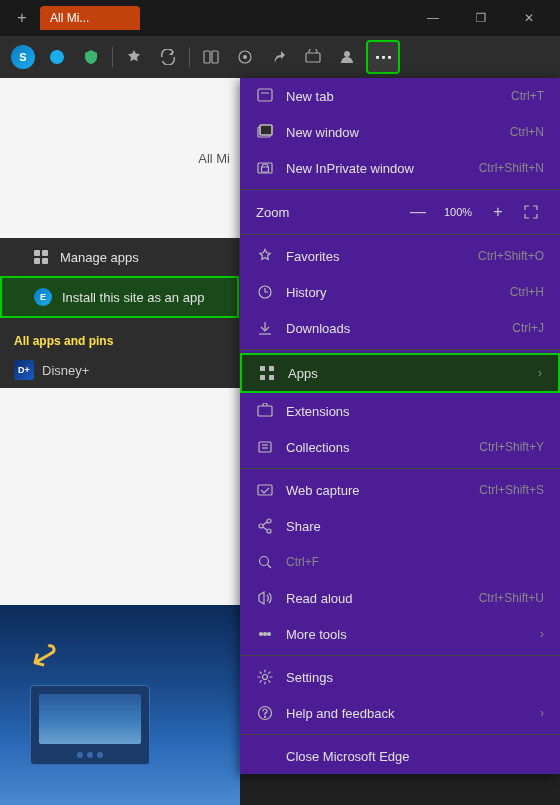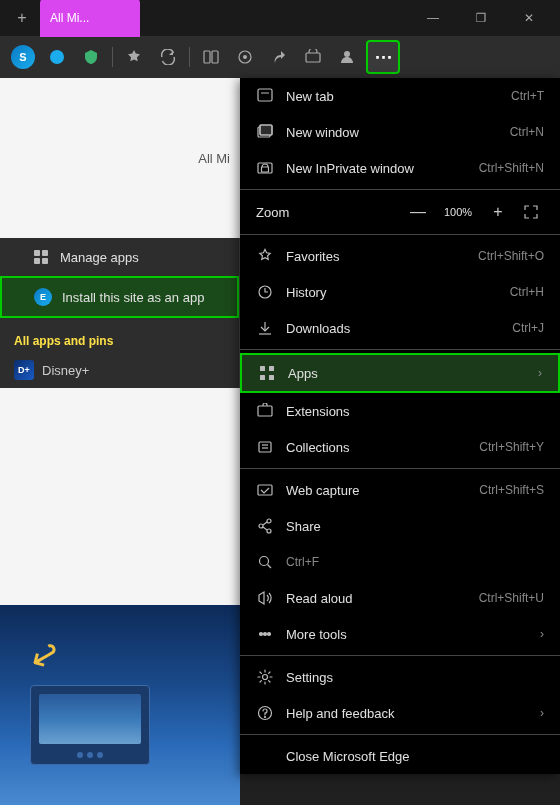--- a/index.html
+++ b/index.html
@@ -23,22 +23,22 @@
     .tab-add-btn {
       width: 28px; height: 28px;
       display: flex; align-items: center; justify-content: center;
       color: #aaa; font-size: 16px; cursor: pointer;
     }
     .tab-area {
       flex: 1;
       display: flex; align-items: center; padding: 0 4px;
     }
     .active-tab {
-      background: #d946ef;
-      height: 38px; border-radius: 4px 4px 0 0;
+      background: #c2410c;
+      height: 24px; border-radius: 4px 4px 0 0;
       display: flex; align-items: center; padding: 2px 10px;
       color: #fff; font-size: 12px; min-width: 100px;
     }
     .tab-text { max-width: 80px; overflow: hidden; white-space: nowrap; text-overflow: ellipsis; }
     .title-bar-controls {
       display: flex; align-items: center; gap: 2px; margin-left: auto;
     }
     .title-btn {
       width: 46px; height: 36px;
       display: flex; align-items: center; justify-content: center;
@@ -174,21 +174,21 @@
     }
     .card-dot {
       width: 6px; height: 6px; background: #3a6aaa; border-radius: 50%;
     }
 
     
     .dropdown-menu {
       position: absolute;
       top: 0; right: 0;
       width: 320px;
-      background: #000000;
+      background: #4c1d95;
       box-shadow: -2px 2px 10px rgba(0,0,0,0.5);
       z-index: 20;
       max-height: 100%;
       overflow-y: auto;
     }
     .menu-item {
       display: flex; align-items: center;
       padding: 9px 16px;
       color: #e0e0e0; font-size: 13px;
       cursor: pointer; gap: 12px;

